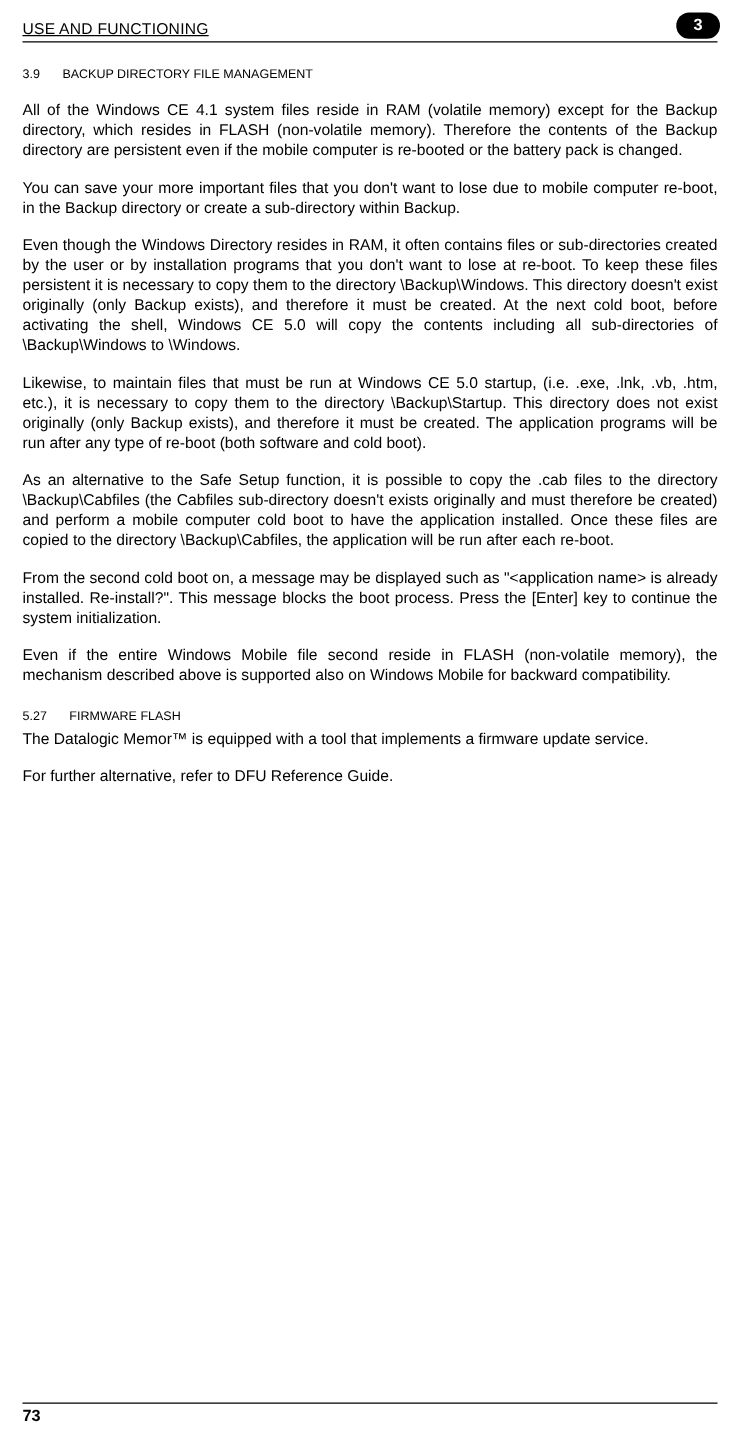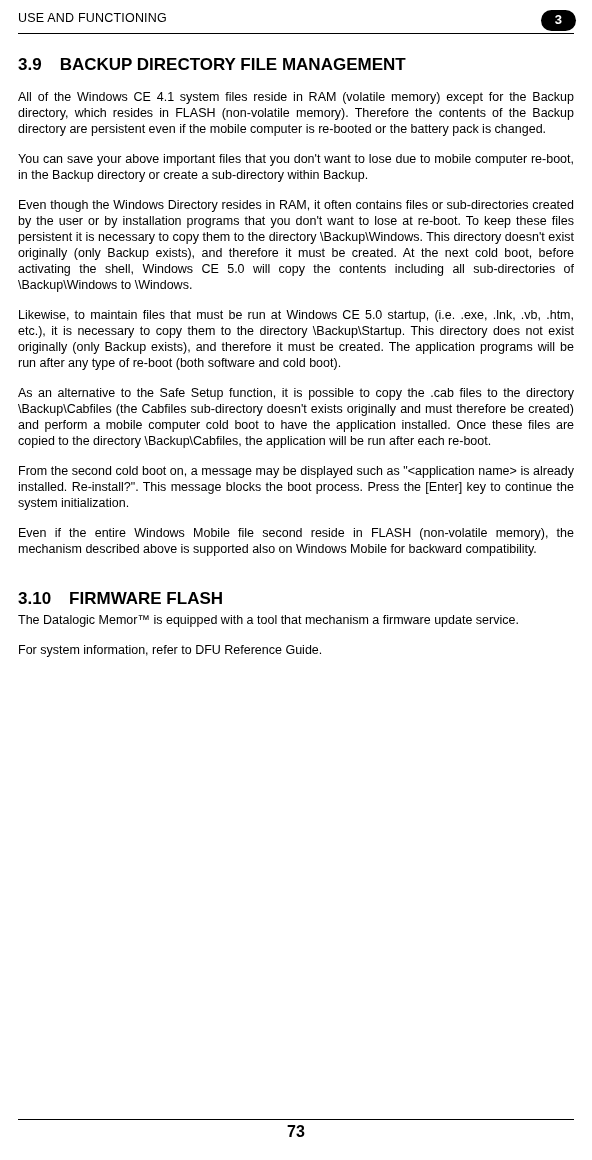--- a/index.html
+++ b/index.html
@@ -9,90 +9,90 @@
     background: #fff;
     font-family: Arial, Helvetica, sans-serif;
     color: #000;
     position: relative;
     padding: 10px 18px 0 18px;
     font-size: 12.5px;
     line-height: 1.28;
   }
   .header-row {
     display: flex;
-    align-items: flex-start;
+    align-items: flex-end;
     justify-content: space-between;
     border-bottom: 1px solid #000;
     padding-bottom: 2px;
     margin-bottom: 20px;
+    text-decoration: underline;
   }
   .header-title {
     font-size: 12.5px;
     letter-spacing: 0.2px;
   }
   .page-badge {
     background: #000;
     color: #fff;
     border-radius: 12px;
     padding: 2px 14px;
     font-weight: bold;
     font-size: 13px;
     margin-right: -2px;
   }
   .section-heading {
-    font-weight: bold;
-    font-size: 17px;
+    font-weight: normal;
+    font-size: 10px;
     margin-bottom: 14px;
-    margin-top: 11px;
   }
   .section-heading .num {
     display: inline-block;
     margin-right: 18px;
   }
   .section-heading.compact { margin-bottom: 2px; }
   p {
     text-align: justify;
     margin-bottom: 14px;
   }
   .footer {
     position: absolute;
     bottom: 18px;
     left: 18px;
     right: 18px;
     border-top: 1px solid #000;
-    text-align: center;
+    text-align: left;
     font-weight: bold;
-    font-size: 16px;
+    font-size: 13px;
     padding-top: 2px;
   }
 </style>
 </head>
 <body>
 
 <div class="header-row">
   <span class="header-title">USE AND FUNCTIONING</span>
   <span class="page-badge">3</span>
 </div>
 
 <div class="section-heading">
   <span class="num">3.9</span><span>BACKUP DIRECTORY FILE MANAGEMENT</span>
 </div>
 
 <p>All of the Windows CE 4.1 system files reside in RAM (volatile memory) except for the Backup directory, which resides in FLASH (non-volatile memory). Therefore the contents of the Backup directory are persistent even if the mobile computer is re-booted or the battery pack is changed.</p>
-<p>You can save your above important files that you don't want to lose due to mobile computer re-boot, in the Backup directory or create a sub-directory within Backup.</p>
+<p>You can save your more important files that you don't want to lose due to mobile computer re-boot, in the Backup directory or create a sub-directory within Backup.</p>
 <p>Even though the Windows Directory resides in RAM, it often contains files or sub-directories created by the user or by installation programs that you don't want to lose at re-boot. To keep these files persistent it is necessary to copy them to the directory \Backup\Windows. This directory doesn't exist originally (only Backup exists), and therefore it must be created. At the next cold boot, before activating the shell, Windows CE 5.0 will copy the contents including all sub-directories of \Backup\Windows to \Windows.</p>
 <p>Likewise, to maintain files that must be run at Windows CE 5.0 startup, (i.e. .exe, .lnk, .vb, .htm, etc.), it is necessary to copy them to the directory \Backup\Startup. This directory does not exist originally (only Backup exists), and therefore it must be created. The application programs will be run after any type of re-boot (both software and cold boot).</p>
 <p>As an alternative to the Safe Setup function, it is possible to copy the .cab files to the directory \Backup\Cabfiles (the Cabfiles sub-directory doesn't exists originally and must therefore be created) and perform a mobile computer cold boot to have the application installed. Once these files are copied to the directory \Backup\Cabfiles, the application will be run after each re-boot.</p>
 <p>From the second cold boot on, a message may be displayed such as "&lt;application name&gt; is already installed. Re-install?". This message blocks the boot process. Press the [Enter] key to continue the system initialization.</p>
 <p>Even if the entire Windows Mobile file second reside in FLASH (non-volatile memory), the mechanism described above is supported also on Windows Mobile  for backward compatibility.</p>
 
 <div style="height:6px"></div>
 
 <div class="section-heading compact">
-  <span class="num">3.10</span><span>FIRMWARE FLASH</span>
+  <span class="num">5.27</span><span>FIRMWARE FLASH</span>
 </div>
 
-<p>The Datalogic Memor™ is equipped with a tool that mechanism a firmware update service.</p>
-<p>For system information, refer to DFU Reference Guide.</p>
+<p>The Datalogic Memor™ is equipped with a tool that implements a firmware update service.</p>
+<p>For further alternative, refer to DFU Reference Guide.</p>
 
 <div class="footer">
   <span>73</span>
 </div>
 
 </body></html>

